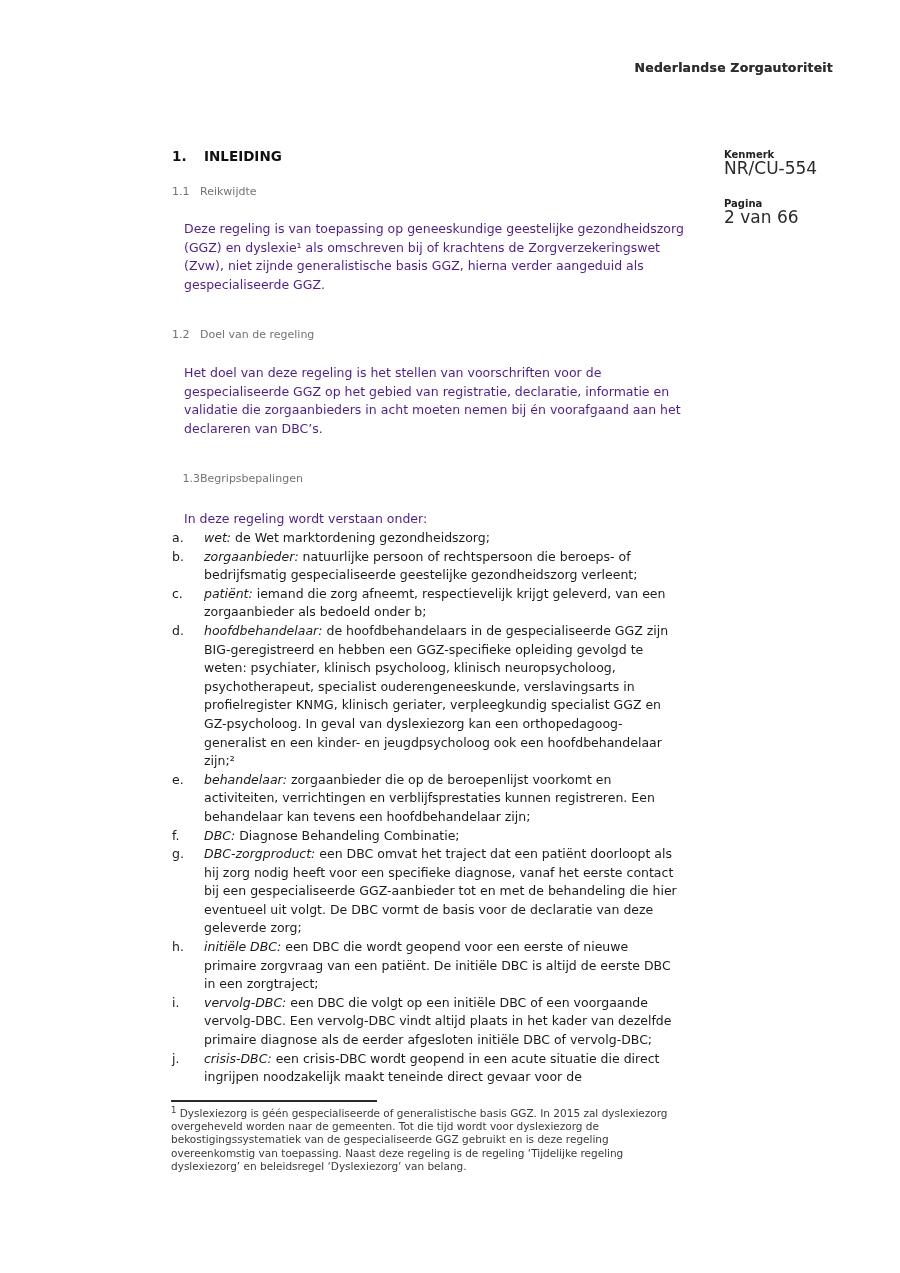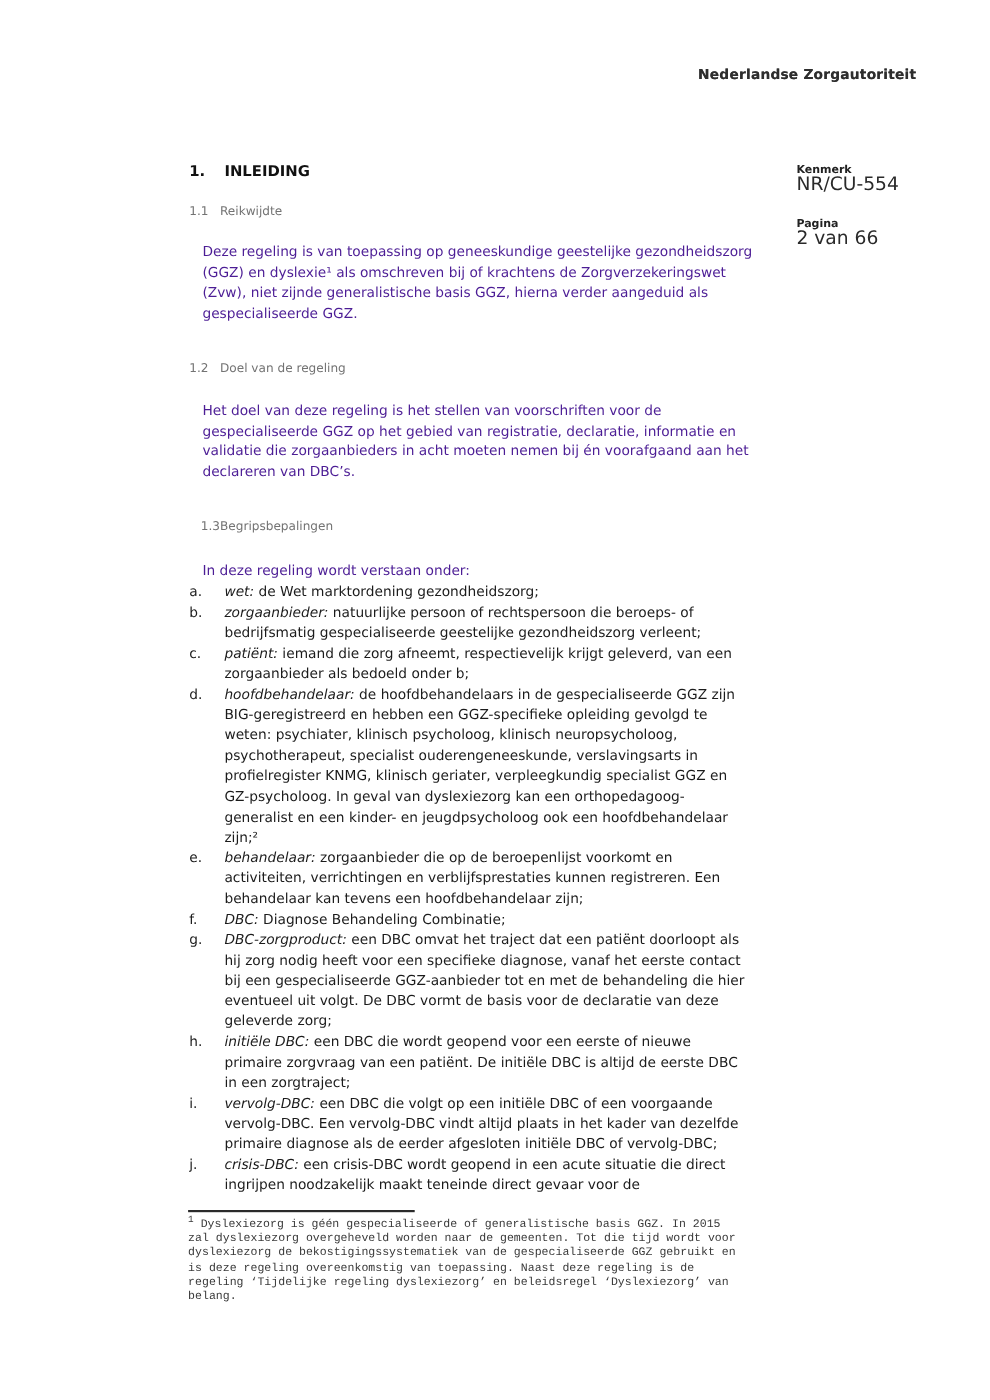--- a/index.html
+++ b/index.html
@@ -60,21 +60,21 @@
 
   .footnote-rule {
     position: absolute; left: 171px; top: 1100px;
     width: 206px; height: 0;
     border-top: 2px solid #2a2a2a;
   }
   .footnotes {
     position: absolute; left: 171px; top: 1107px; width: 504px;
     font-size: 10.5px; line-height: 13.2px; color: #3a3a3a;
   }
-  .footnote { margin: 0; font-family: Liberation Mono, monospace; }
+  .footnote { margin: 0; }
 </style>
 </head>
 <body>
 
 <div class="page">
 
   <div class="logo">Nederlandse Zorgautoriteit</div>
 
   <div class="meta">
     <div class="meta-label">Kenmerk</div>

